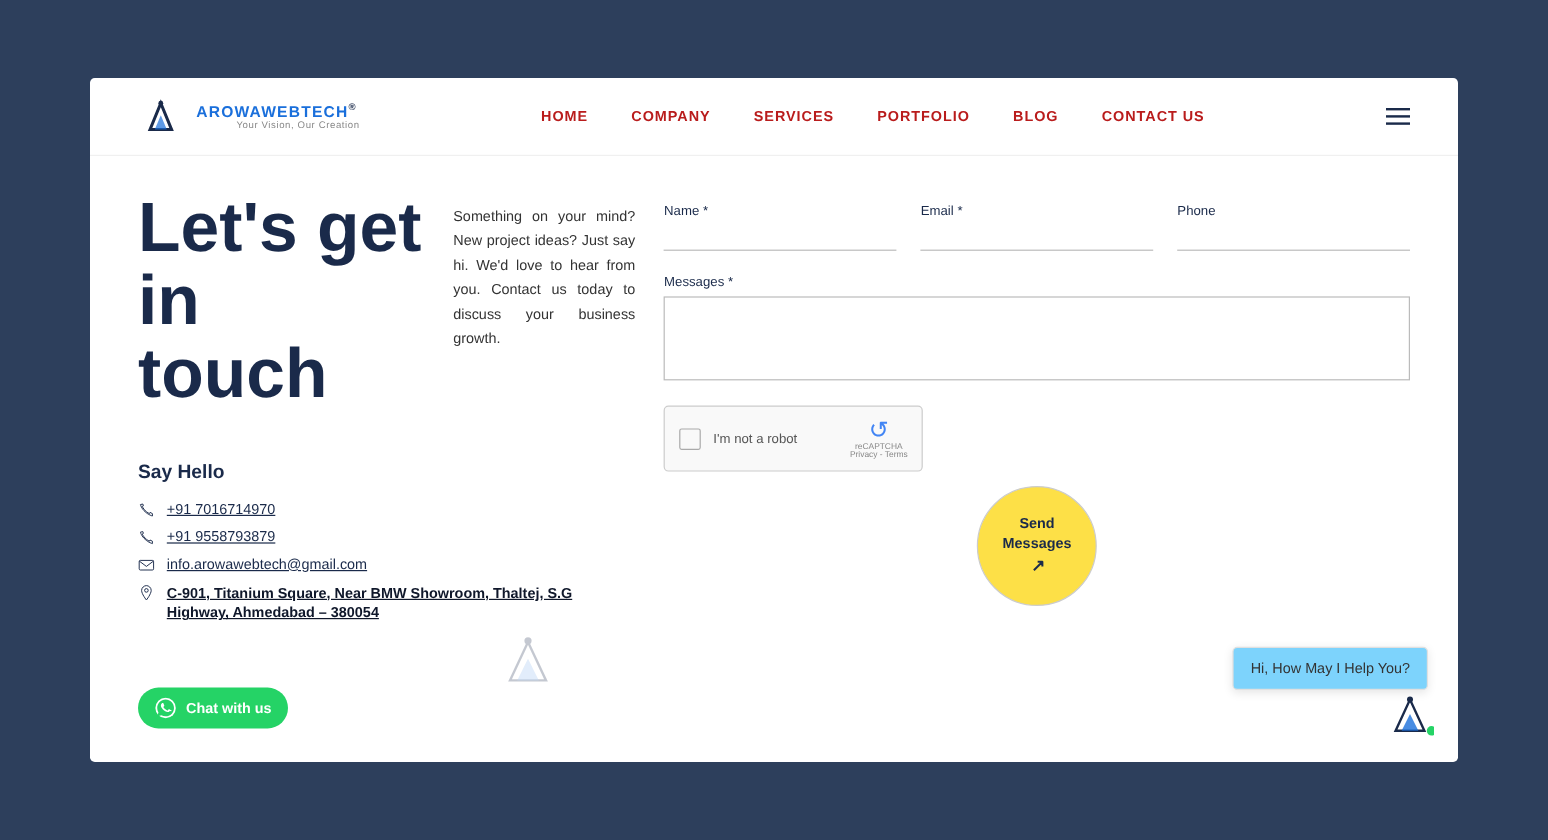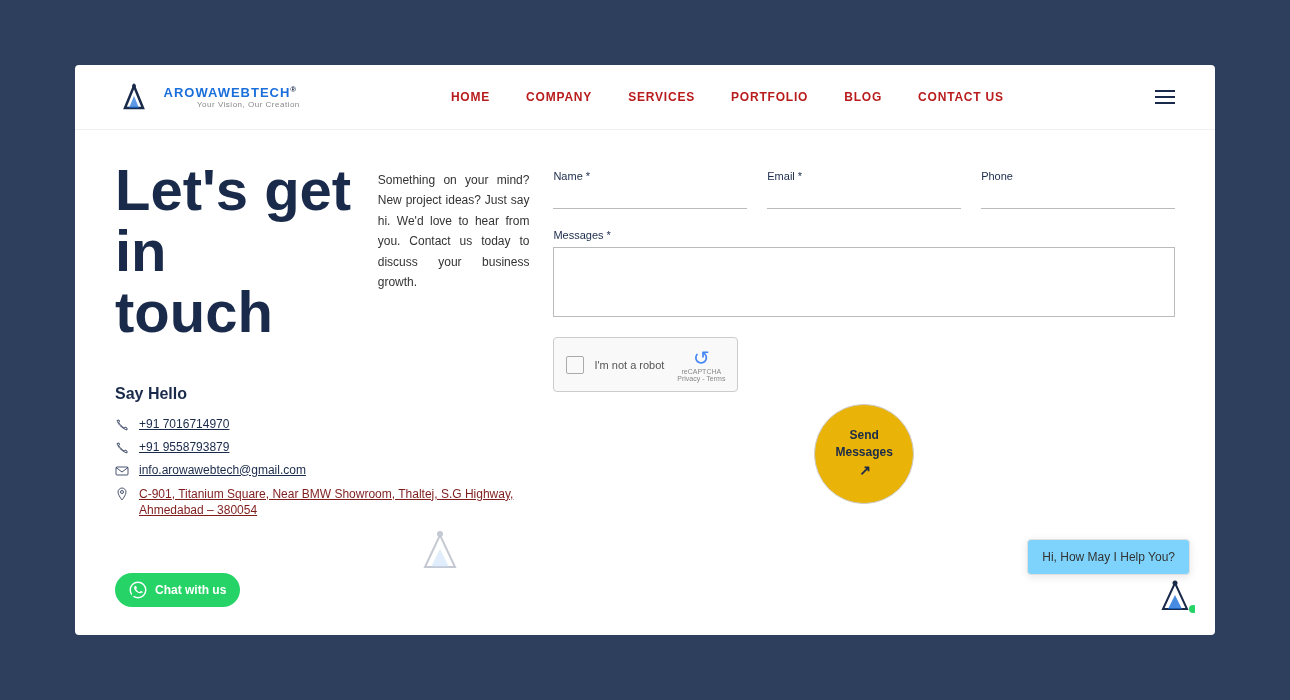--- a/index.html
+++ b/index.html
@@ -165,24 +165,25 @@
       margin-top: 1px;
       flex-shrink: 0;
     }
 
     .address-item {
       display: flex;
       align-items: flex-start;
       gap: 10px;
       margin-bottom: 16px;
       font-size: 12px;
-      color: #7f1d1d;
+      color: #0f172a;
       text-decoration: underline;
       cursor: pointer;
       line-height: 1.4;
+      font-weight: bold;
     }
 
     
     .watermark-logo {
       position: absolute;
       bottom: 60px;
       left: 340px;
       width: 50px;
       height: 50px;
       opacity: 0.25;
@@ -234,21 +235,21 @@
       resize: none;
       margin-top: 4px;
     }
 
     .textarea-row {
       margin-bottom: 16px;
     }
 
     
     .recaptcha-box {
-      width: 185px;
+      width: 216px;
       height: 55px;
       border: 1px solid #ccc;
       border-radius: 4px;
       background: #f9f9f9;
       display: flex;
       align-items: center;
       gap: 10px;
       padding: 0 12px;
       margin-bottom: 12px;
     }
@@ -287,21 +288,21 @@
       align-items: center;
       justify-content: center;
       margin-top: 4px;
     }
 
     .send-btn {
       width: 100px;
       height: 100px;
       border-radius: 50%;
       border: 1.5px solid #ccc;
-      background: #eab308;
+      background: #fde047;
       cursor: pointer;
       display: flex;
       flex-direction: column;
       align-items: center;
       justify-content: center;
       font-size: 12px;
       color: #1a2a4a;
       font-weight: 600;
       line-height: 1.4;
       text-align: center;

